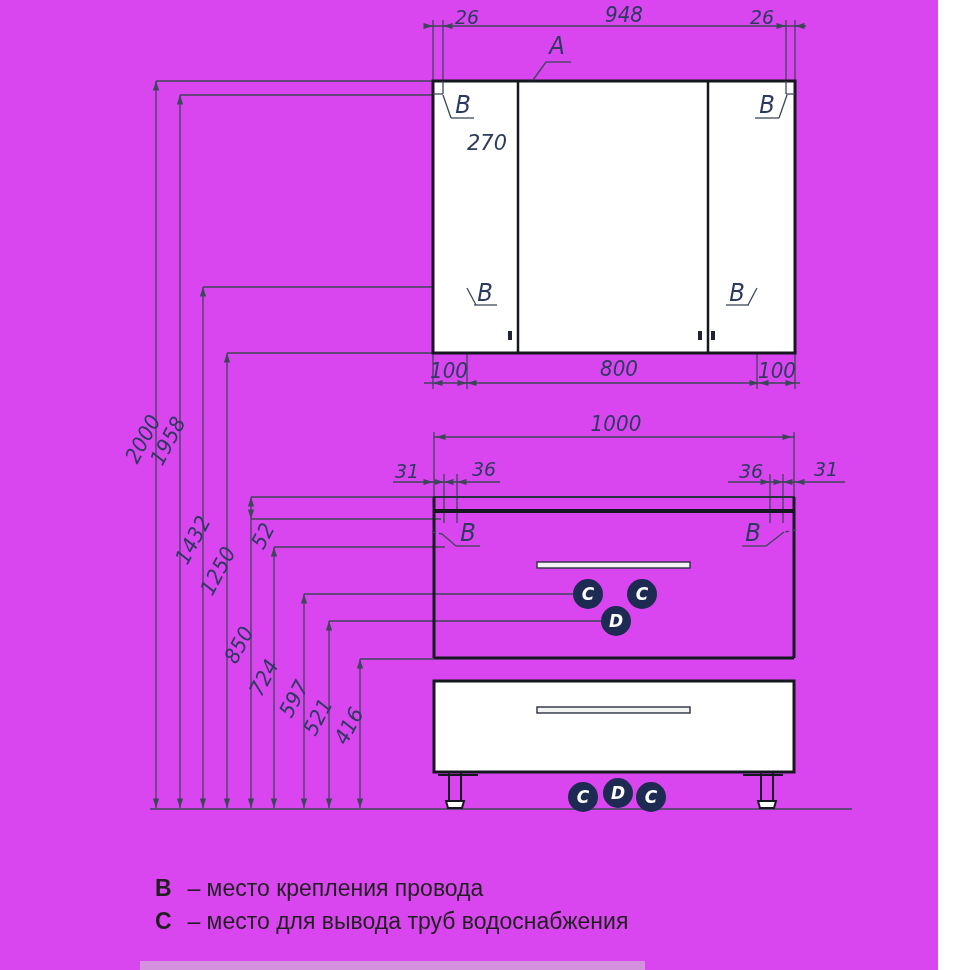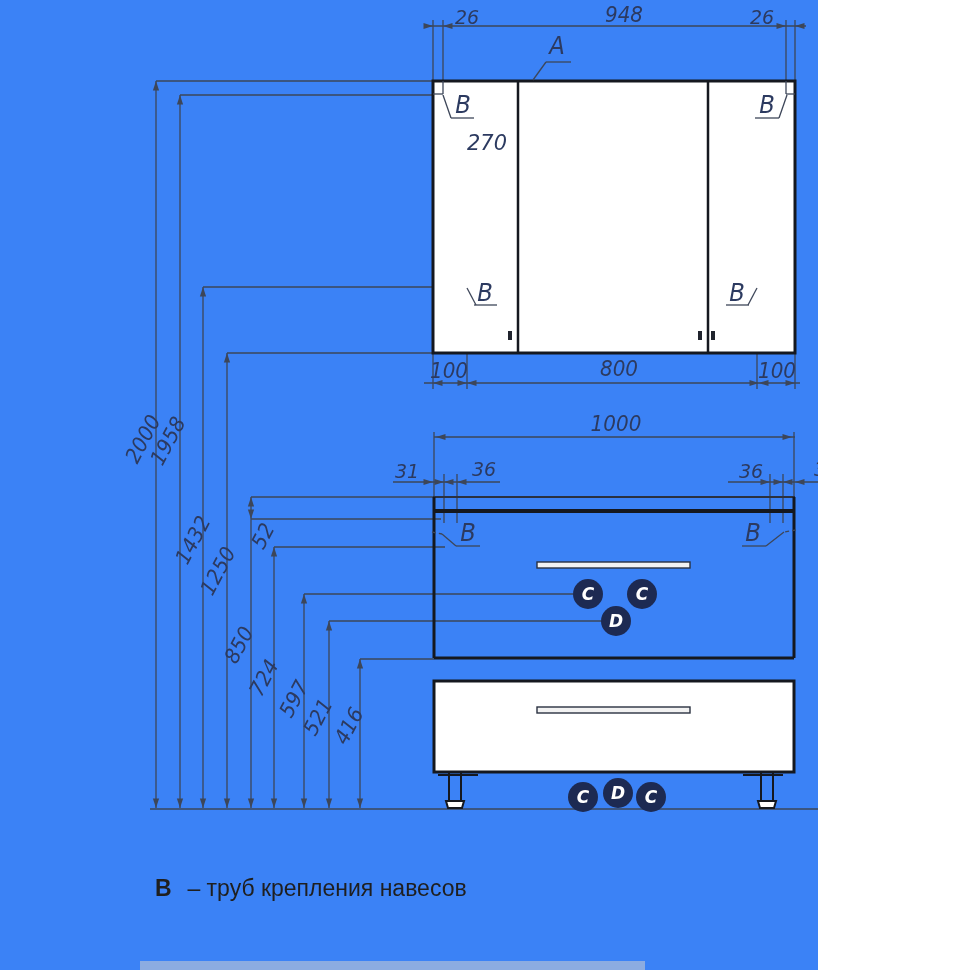--- a/index.html
+++ b/index.html
@@ -1,16 +1,16 @@
 <!DOCTYPE html>
 <html><head>
 <meta charset="utf-8">
 <style>
   html,body{margin:0;padding:0;background:#fff;}
-  .canvas{position:relative;width:818px;height:970px;background:#3b82f6;overflow:hidden;
+  .canvas{position:relative;width:938px;height:970px;background:#d946ef;overflow:hidden;
           font-family:"DejaVu Sans",sans-serif;}
   svg{position:absolute;left:0;top:0;}
   .lbl{position:absolute;white-space:nowrap;color:#2c3a60;font-style:italic;
        font-family:"DejaVu Sans",sans-serif;transform:translate(-50%,-50%) scaleX(.95);}
   .lbl.rot{transform:translate(-50%,-50%) rotate(-62deg) scaleX(.95);}
   .dim20{font-size:20px;} .dim21{font-size:21px;} .dim22{font-size:22px;}
   .callout{font-size:24px;font-weight:500;}
   .circlbl{position:absolute;color:#fff;font-style:italic;font-weight:bold;font-size:17px;
        font-family:"DejaVu Sans",sans-serif;transform:translate(-50%,-50%);}
   .legend{position:absolute;left:155px;color:#1f1f1f;
@@ -224,18 +224,22 @@
 
 <div class="circlbl" style="left:588px;top:594px">C</div>
 <div class="circlbl" style="left:642px;top:594px">C</div>
 <div class="circlbl" style="left:616px;top:621px">D</div>
 <div class="circlbl" style="left:583px;top:797px">C</div>
 <div class="circlbl" style="left:618px;top:793px">D</div>
 <div class="circlbl" style="left:651px;top:797px">C</div>
 
 <div class="legend" style="top:875px">
   <span class="key">B</span>
-  <span class="txt">– труб крепления навесов</span>
+  <span class="txt">– место крепления провода</span>
 </div>
+<div class="legend" style="top:908px">
+  <span class="key">C</span>
+  <span class="txt">– место для вывода труб водоснабжения</span>
+</div>
 
 <div class="wm"></div>
 
 </div>
 
 </body></html>

